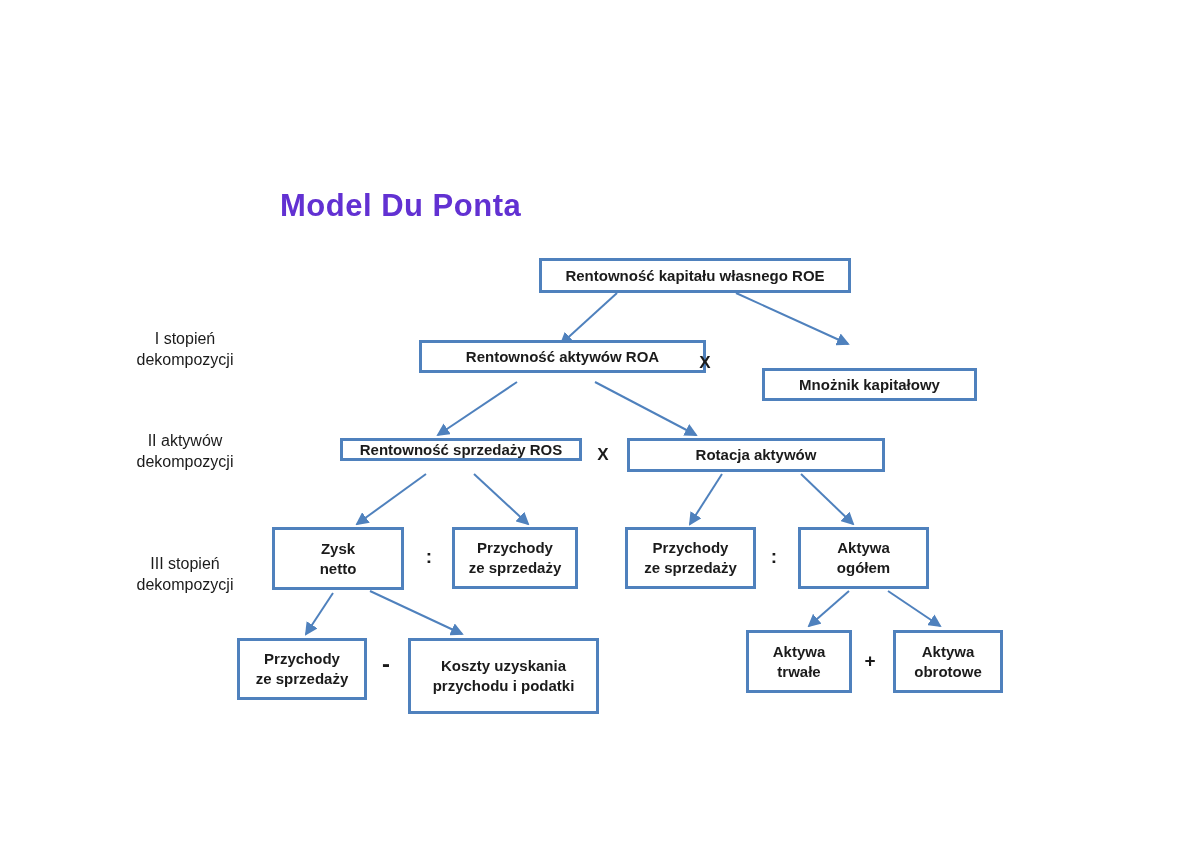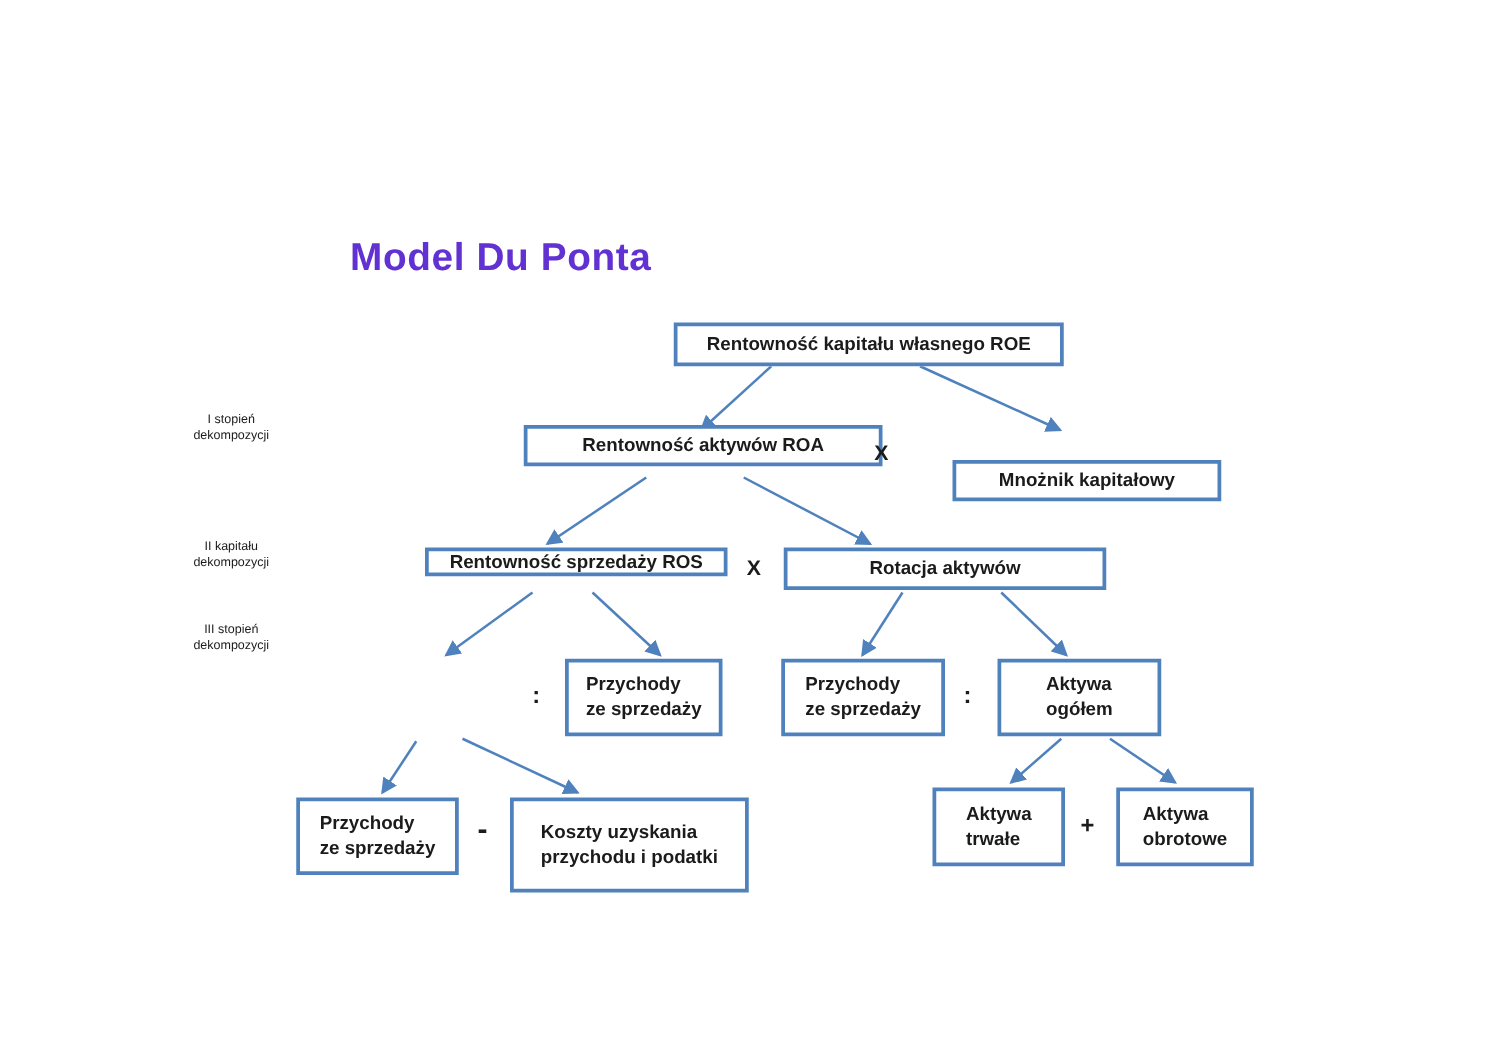--- a/index.html
+++ b/index.html
@@ -35,32 +35,33 @@
     pointer-events: none;
   }
   .box {
     position: absolute;
     box-sizing: border-box;
     background: #ffffff;
     border: 3px solid #4f81bd;
     display: flex;
     align-items: center;
     justify-content: center;
+    text-align: center;
     font-weight: 700;
     font-size: 15px;
     line-height: 1.32;
     color: #1b1b1b;
     white-space: pre-line;
   }
   .side-label {
     position: absolute;
     left: 110px;
     width: 150px;
     text-align: center;
-    font-size: 10px;
+    font-size: 16px;
     line-height: 1.3;
     color: #1b1b1b;
     white-space: pre-line;
   }
   .op {
     position: absolute;
     width: 30px;
     height: 28px;
     display: flex;
     align-items: center;
@@ -97,35 +98,37 @@
       <line x1="801" y1="474" x2="853" y2="524" marker-end="url(#ah)"></line>
       <line x1="333" y1="593" x2="306" y2="634" marker-end="url(#ah)"></line>
       <line x1="370" y1="591" x2="462" y2="634" marker-end="url(#ah)"></line>
       <line x1="849" y1="591" x2="809" y2="626" marker-end="url(#ah)"></line>
       <line x1="888" y1="591" x2="940" y2="626" marker-end="url(#ah)"></line>
     </g>
   </svg>
 
   <div class="side-label" style="top:329px">I stopień
 dekompozycji</div>
-  <div class="side-label" style="top:431px">II kapitału
+  <div class="side-label" style="top:431px">II aktywów
 dekompozycji</div>
-  <div class="side-label" style="top:497px">III stopień
+  <div class="side-label" style="top:554px">III stopień
 dekompozycji</div>
 
   <div class="box" style="left:539px; top:258px; width:312px; height:35px">Rentowność kapitału własnego ROE</div>
 
   <div class="box" style="left:419px; top:340px; width:287px; height:33px">Rentowność aktywów ROA</div>
   <div class="op" style="left:690px; top:349px">X</div>
   <div class="box" style="left:762px; top:368px; width:215px; height:33px">Mnożnik kapitałowy</div>
 
   <div class="box" style="left:340px; top:438px; width:242px; height:23px">Rentowność sprzedaży ROS</div>
   <div class="op" style="left:588px; top:441px">X</div>
   <div class="box" style="left:627px; top:438px; width:258px; height:34px">Rotacja aktywów</div>
 
+  <div class="box" style="left:272px; top:527px; width:132px; height:63px">Zysk
+netto</div>
   <div class="op op-colon" style="left:414px; top:543px">:</div>
   <div class="box" style="left:452px; top:527px; width:126px; height:62px">Przychody
 ze sprzedaży</div>
 
   <div class="box" style="left:625px; top:527px; width:131px; height:62px">Przychody
 ze sprzedaży</div>
   <div class="op op-colon" style="left:759px; top:543px">:</div>
   <div class="box" style="left:798px; top:527px; width:131px; height:62px">Aktywa
 ogółem</div>
 

